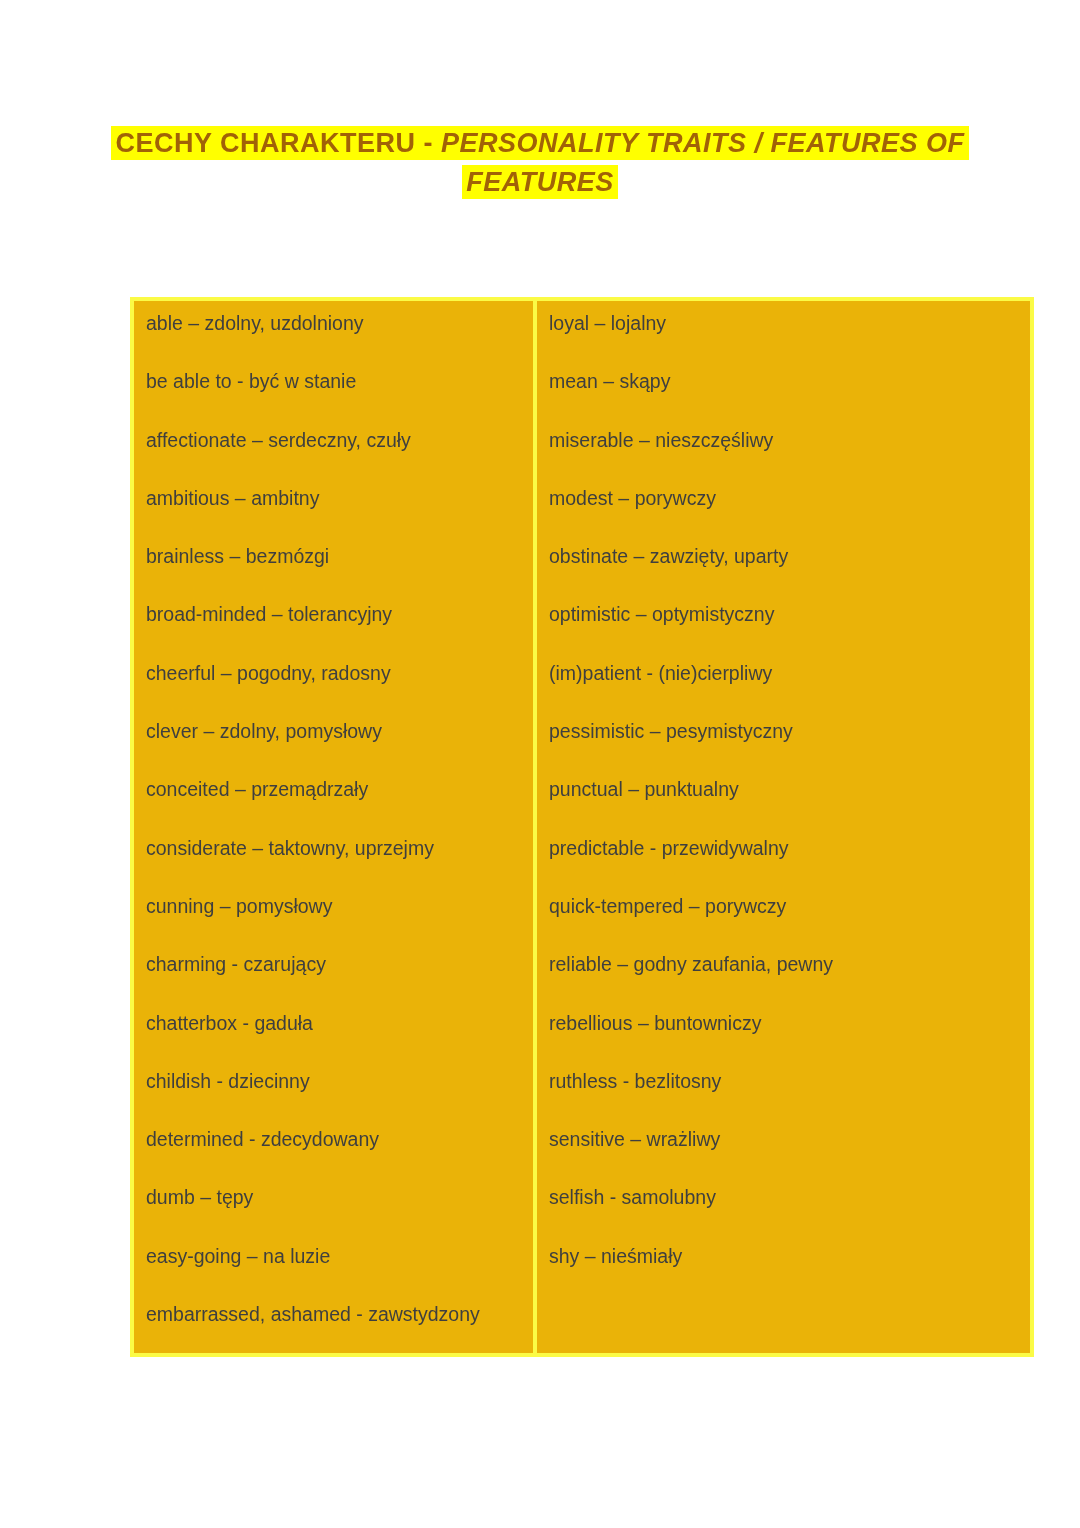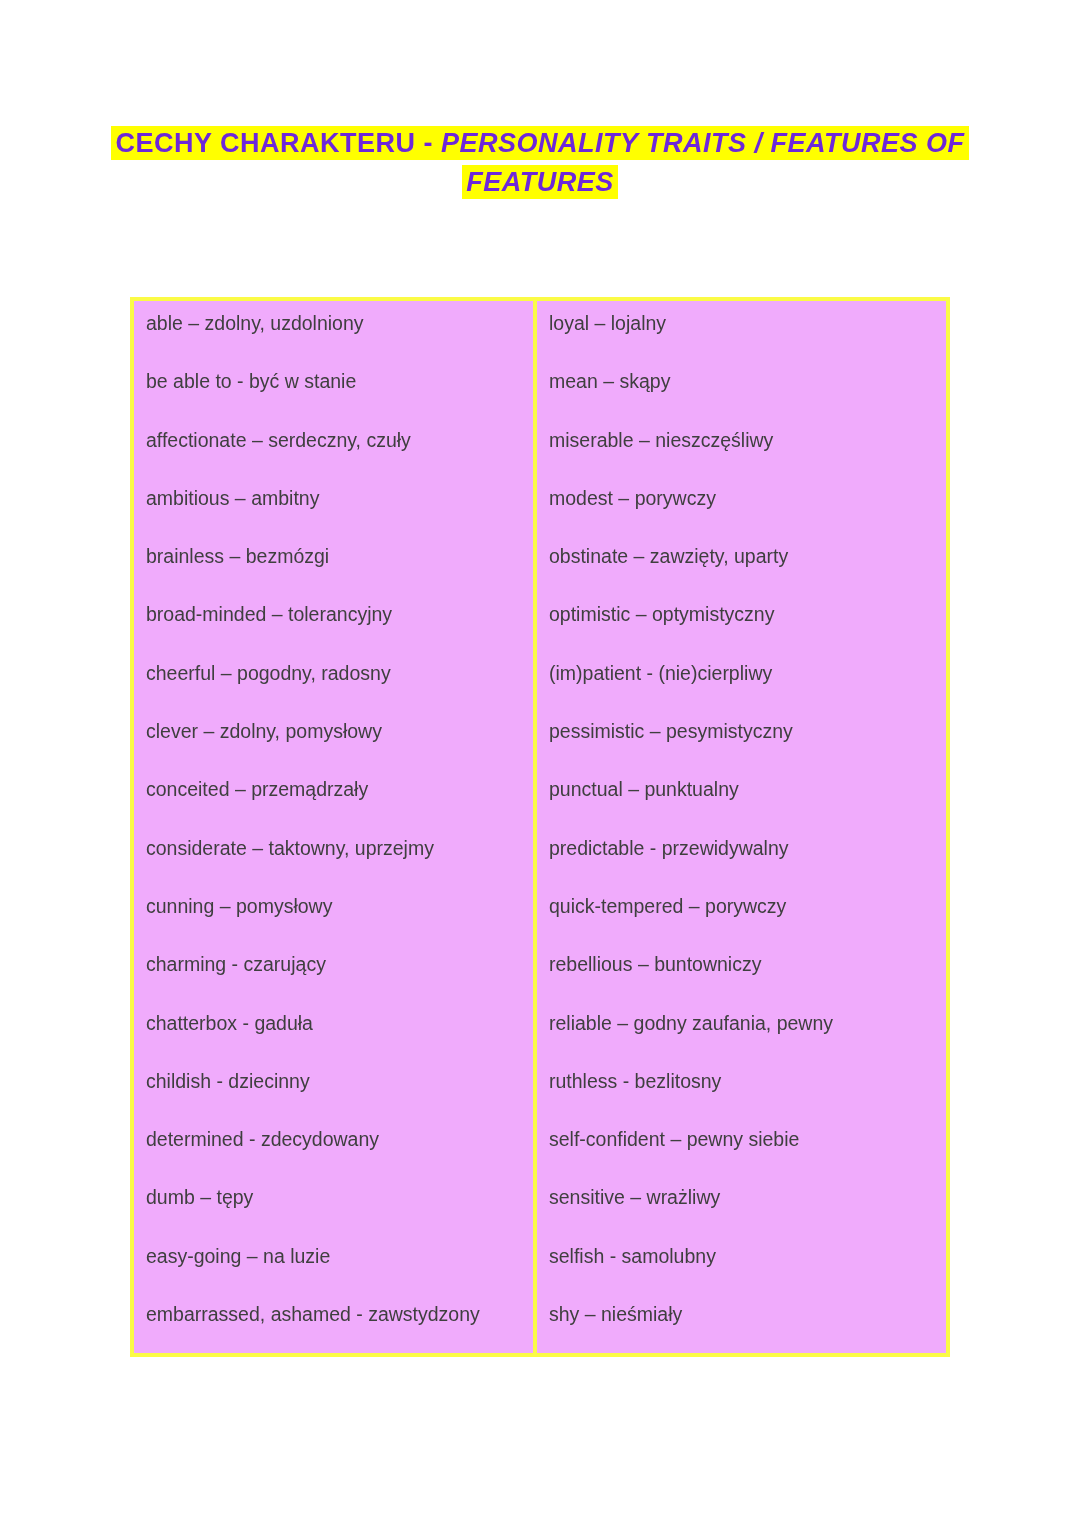--- a/index.html
+++ b/index.html
@@ -18,34 +18,34 @@
   }
   .title{
     position:absolute;
     left:0;top:124px;
     width:1080px;
     text-align:center;
     font-weight:bold;
     font-size:27px;
     line-height:39px;
     letter-spacing:0.5px;
-    color:#6d28d9;
+    color:#a16207;
   }
   .title .hl{
     background:var(--hl);
     padding:2px 4px;
   }
   .t-italic{font-style:italic;}
   .vocab-table{
     position:absolute;
     left:130px;top:297px;
-    width:820px;height:1060px;
+    width:904px;height:1060px;
     border:4px solid var(--border);
     display:flex;
-    background:#f0abfc;
+    background:#eab308;
   }
   .col{
     padding:10px 6px 0 12px;
   }
   .col-left{
     width:403px;
     border-right:4px solid var(--border);
   }
   .col-right{
     flex:1;
@@ -94,23 +94,22 @@
         <div class="row"><span>mean – skąpy</span></div>
         <div class="row"><span>miserable – nieszczęśliwy</span></div>
         <div class="row"><span>modest – porywczy</span></div>
         <div class="row"><span>obstinate – zawzięty, uparty</span></div>
         <div class="row"><span>optimistic – optymistyczny</span></div>
         <div class="row"><span>(im)patient - (nie)cierpliwy</span></div>
         <div class="row"><span>pessimistic – pesymistyczny</span></div>
         <div class="row"><span>punctual – punktualny</span></div>
         <div class="row"><span>predictable - przewidywalny</span></div>
         <div class="row"><span>quick-tempered – porywczy</span></div>
+        <div class="row"><span>reliable – godny zaufania, pewny</span></div>
         <div class="row"><span>rebellious – buntowniczy</span></div>
-        <div class="row"><span>reliable – godny zaufania, pewny</span></div>
         <div class="row"><span>ruthless - bezlitosny</span></div>
-        <div class="row"><span>self-confident – pewny siebie</span></div>
         <div class="row"><span>sensitive – wrażliwy</span></div>
         <div class="row"><span>selfish - samolubny</span></div>
         <div class="row"><span>shy – nieśmiały</span></div>
     </div>
   </div>
 
 </div>
 
 </body></html>

